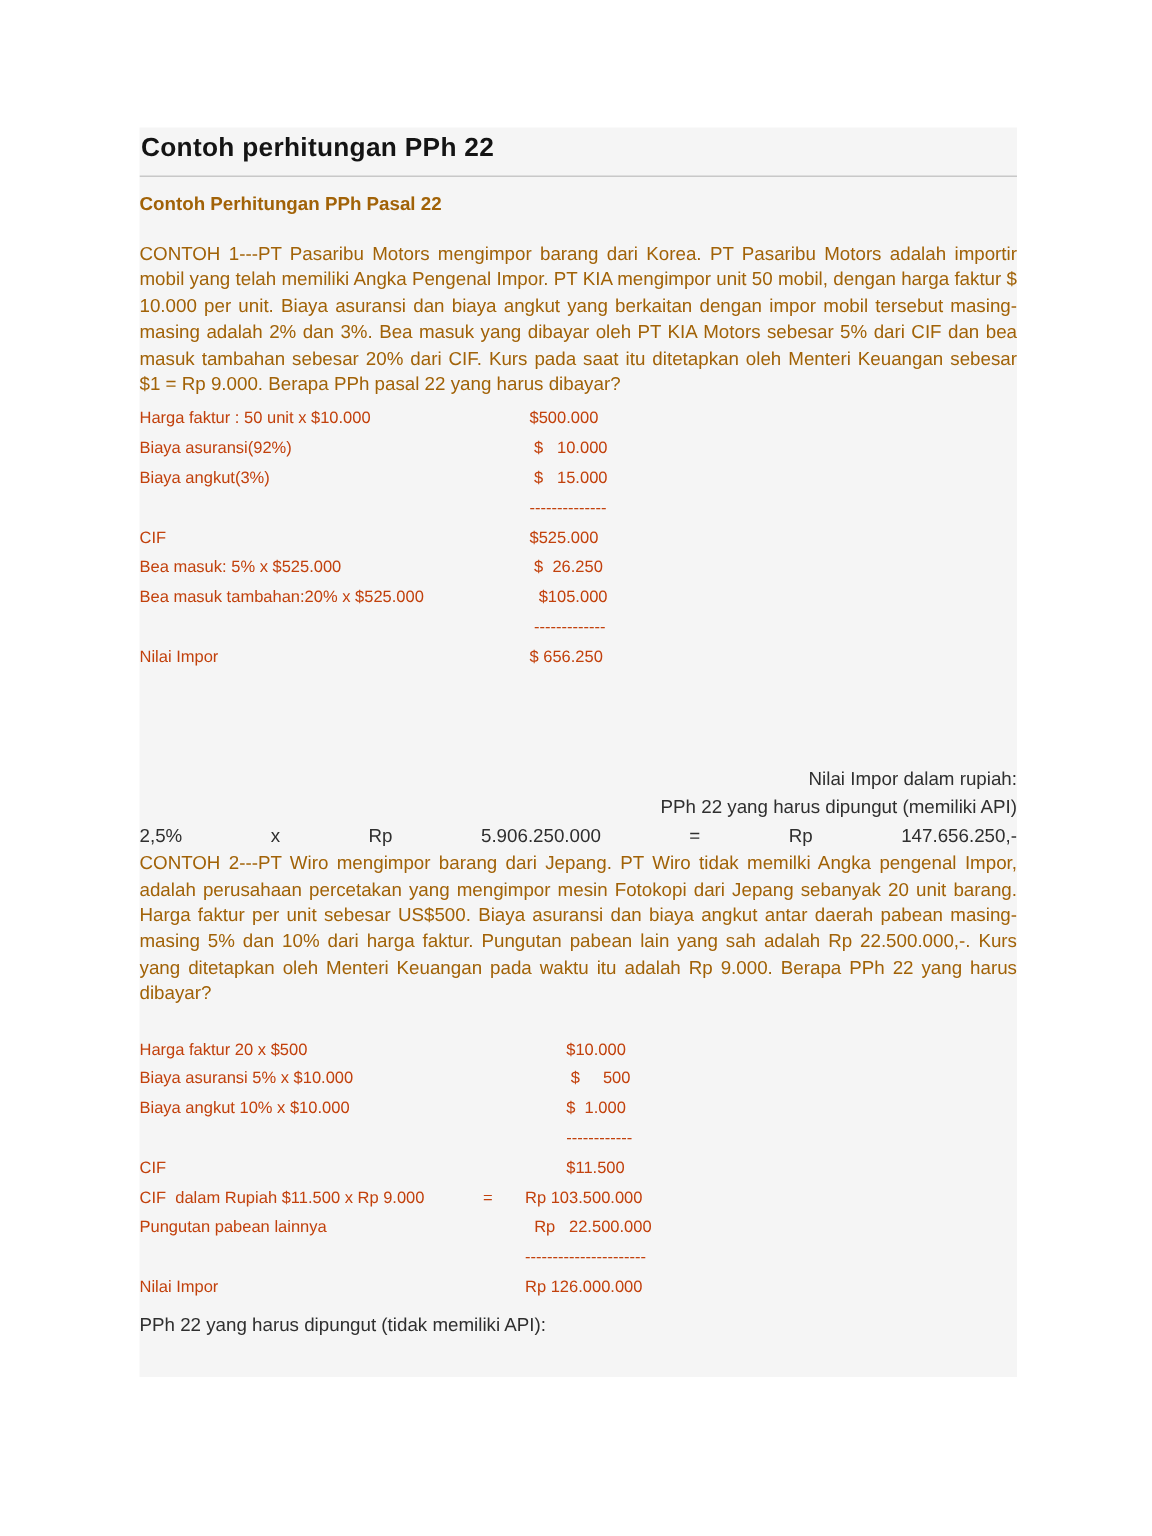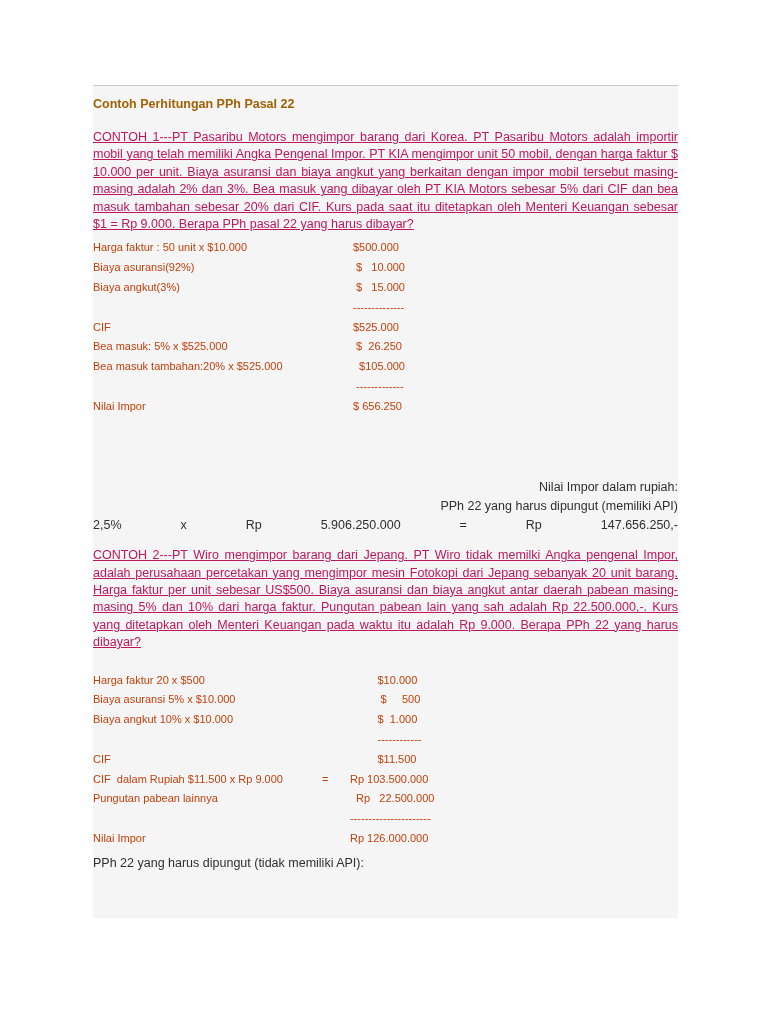--- a/index.html
+++ b/index.html
@@ -35,22 +35,21 @@
   .doc-subtitle {
     font-size: 12.5px;
     font-weight: bold;
     color: #a16207;
     margin: 11px 0 18px 0;
   }
   .para {
     font-size: 12.5px;
     line-height: 17.4px;
     text-align: justify;
-    color: #be185d;
-    text-decoration: underline;
+    color: #a16207;
   }
   .calc-table { margin-top: 8px; }
   .calc-row {
     position: relative;
     height: 19.8px;
     font-size: 11px;
     color: #c2410c;
   }
   .calc-label { position: absolute; left: 0; white-space: pre; }
   .calc-eq    { position: absolute; left: 229px; }
@@ -65,35 +64,36 @@
     text-align: right;
   }
   .pph-justified {
     display: flex;
     justify-content: space-between;
     font-size: 12.5px;
     line-height: 19.2px;
     color: #2f2f2f;
     gap: 24px;
   }
-  .para-2 { margin-top: 12px; }
+  .para-2 { }
   .calc-table-2 { margin-top: 22px; }
   .pph2-block { margin-top: 2px; }
   .pph2-block .line {
     font-size: 12.5px;
     line-height: 19.8px;
     white-space: pre;
     color: #2f2f2f;
   }
 </style>
 </head>
 <body>
 
 <div class="doc-page">
 
+  <div class="doc-title">Contoh perhitungan PPh 22</div>
   <hr class="title-divider">
   <div class="doc-subtitle">Contoh Perhitungan PPh Pasal 22</div>
 
   <div class="para">CONTOH 1---PT Pasaribu Motors mengimpor barang dari Korea. PT Pasaribu Motors adalah importir mobil yang telah memiliki Angka Pengenal Impor. PT KIA mengimpor unit 50 mobil, dengan harga faktur $ 10.000 per unit. Biaya asuransi dan biaya angkut yang berkaitan dengan impor mobil tersebut masing-masing adalah 2% dan 3%. Bea masuk yang dibayar oleh PT KIA Motors sebesar 5% dari CIF dan bea masuk tambahan sebesar 20% dari CIF. Kurs pada saat itu ditetapkan oleh Menteri Keuangan sebesar $1 = Rp 9.000. Berapa PPh pasal 22 yang harus dibayar?</div>
 
   <div class="calc-table table1">
     <div class="calc-row">
         <span class="calc-label">Harga faktur : 50 unit x $10.000</span>
         <span class="calc-value">$500.000</span>
       </div>

